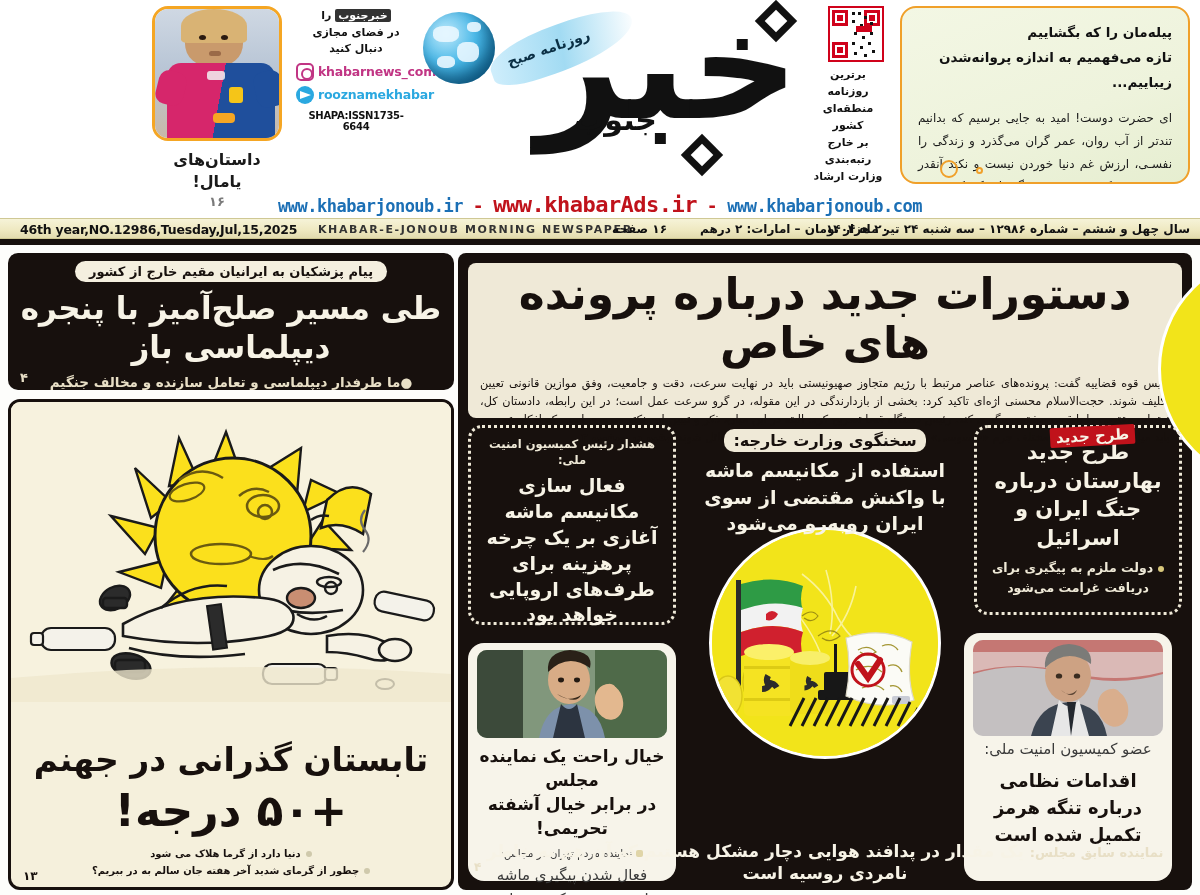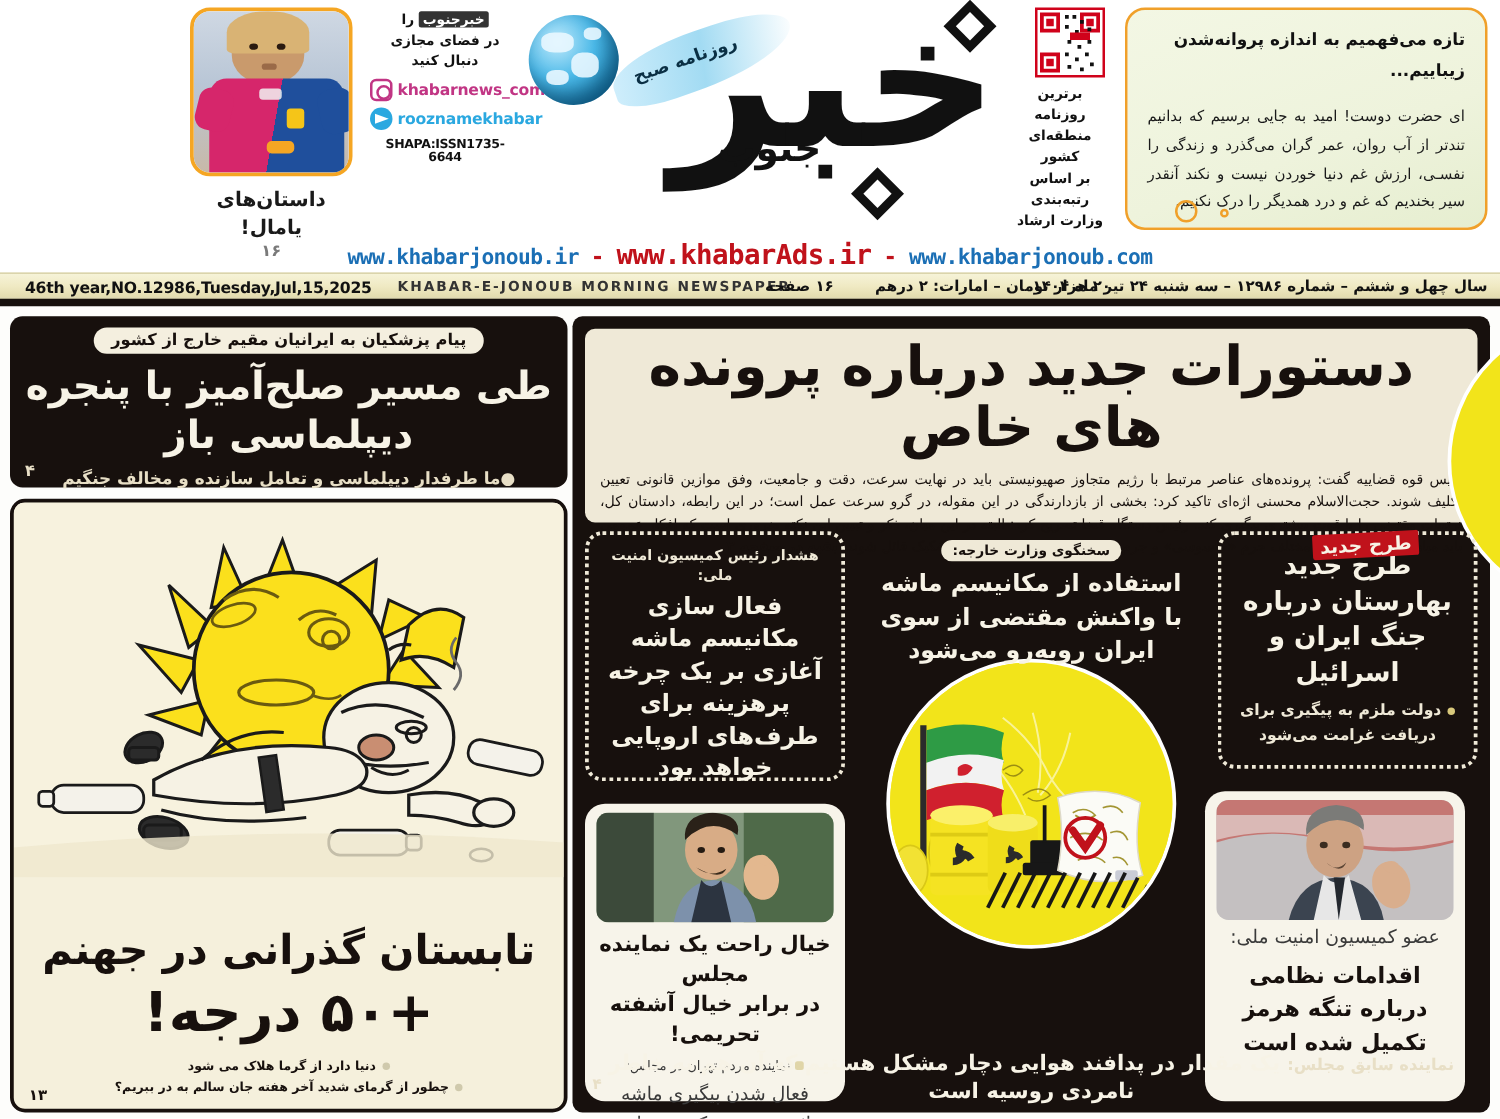--- a/index.html
+++ b/index.html
@@ -206,21 +206,21 @@
   .sub-row{position:absolute;left:10px;top:172px;width:714px;height:200px;}
   .dotbox{
     position:absolute;border:3px dotted #efe9d7;border-radius:14px;
     direction:rtl;text-align:center;padding:8px 10px;
   }
   .dotbox .kick{
     font-size:11.5px;color:#efe9d7;font-weight:bold;line-height:1.4;display:block;
   }
   .dotbox .kick-pill{
     display:inline-block;background:#efe9d7;color:#17100d;border-radius:10px;
-    font-size:11px;font-weight:bold;padding:2px 9px;
+    font-size:16px;font-weight:bold;padding:2px 9px;
   }
   .dotbox h3{color:#f7f3e6;font-weight:bold;line-height:1.36;margin-top:5px;}
   .dotbox .bl{font-size:12.5px;color:#efe9d7;font-weight:bold;line-height:1.55;margin-top:6px;}
   .dotbox .bl:before{
     content:"";display:inline-block;width:6px;height:6px;border-radius:50%;
     background:#d9c97c;margin-left:5px;vertical-align:middle;
   }
 
   #box-warning{left:0;top:0;width:208px;height:200px;}
   #box-warning h3{font-size:19px;}
@@ -346,21 +346,21 @@
         <div class="qr-cell" style="left:30px;top:38px;width:3px;height:3px;"></div>
         <div class="qr-cell" style="left:38px;top:34px;width:3px;height:3px;"></div>
         <div class="qr-cell" style="left:24px;top:44px;width:3px;height:3px;"></div>
         <div class="qr-cell" style="left:34px;top:46px;width:3px;height:3px;"></div>
         <div class="qr-cell" style="left:42px;top:42px;width:3px;height:3px;"></div>
         <div class="qr-cell" style="left:26px;top:18px;width:16px;height:6px;background:#d0021b;"></div>
       </div>
       <div class="ranktext">
         <div>برترین روزنامه</div>
         <div>منطقه‌ای کشور</div>
-        <div>بر اساس</div>
+        <div>بر خارج</div>
         <div>رتبه‌بندی</div>
         <div>وزارت ارشاد</div>
       </div>
     </div>
 
     <div class="masthead" style="left:415px;top:0px;width:390px;height:190px;">
       <div class="globe" style="left:8px;top:12px;">
         <div class="land" style="left:10px;top:14px;width:26px;height:16px;"></div>
         <div class="land" style="left:34px;top:30px;width:22px;height:20px;"></div>
         <div class="land" style="left:14px;top:44px;width:18px;height:12px;"></div>
@@ -373,20 +373,21 @@
       <div class="diamond" style="right:14px;top:6px;">
           <i></i>
         </div>
       <div class="diamond" style="right:88px;top:140px;">
           <i></i>
         </div>
     </div>
 
     <div class="quotepanel" style="right:10px;top:6px;width:290px;height:178px;">
       <div class="poem">
+        <div>پیله‌مان را که بگشاییم</div>
         <div>تازه می‌فهمیم به اندازه پروانه‌شدن</div>
         <div>زیباییم...</div>
       </div>
       <div class="prose">ای حضرت دوست! امید به جایی برسیم که بدانیم تندتر از آب روان، عمر گران می‌گذرد و زندگی را نفسـی، ارزش غم دنیا خوردن نیست و نکند آنقدر سیر بخندیم که غم و درد همدیگر را درک نکنیم.</div>
       <div class="qp-dot" style="left:38px;bottom:4px;width:18px;height:18px;"></div>
       <div class="qp-dot" style="left:74px;bottom:8px;width:7px;height:7px;"></div>
     </div>
 
     <div class="urlline" style="top:192px;">
       <span class="u1">www.khabarjonoub.ir</span>

